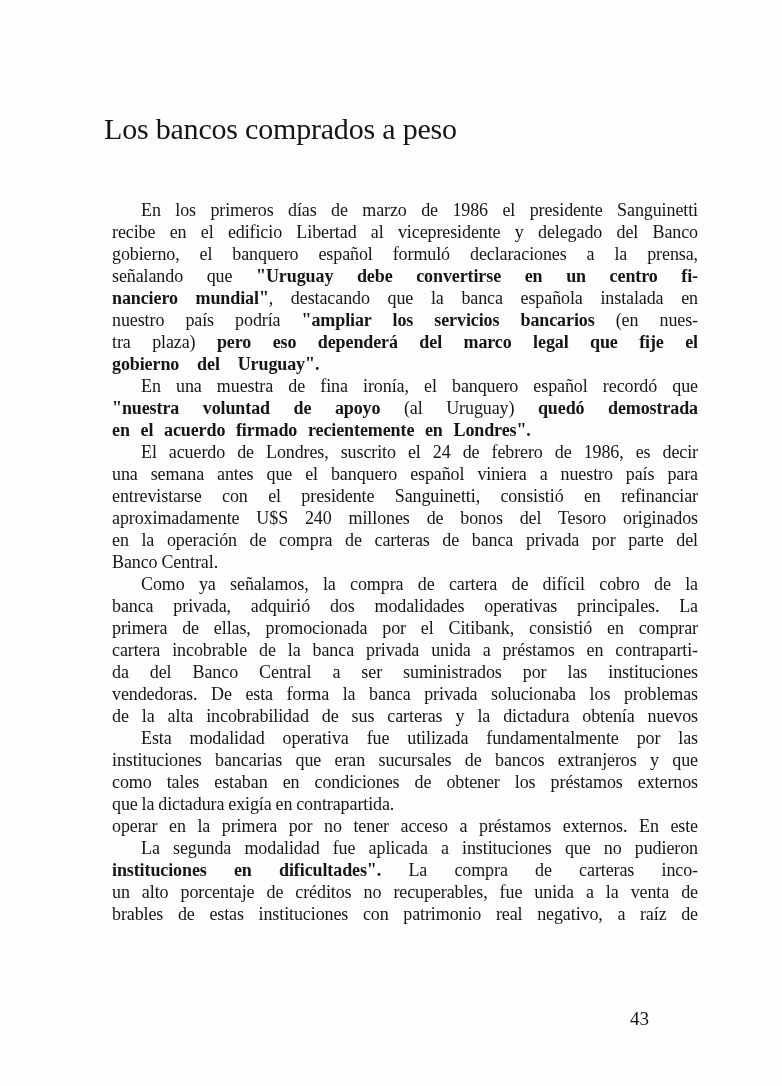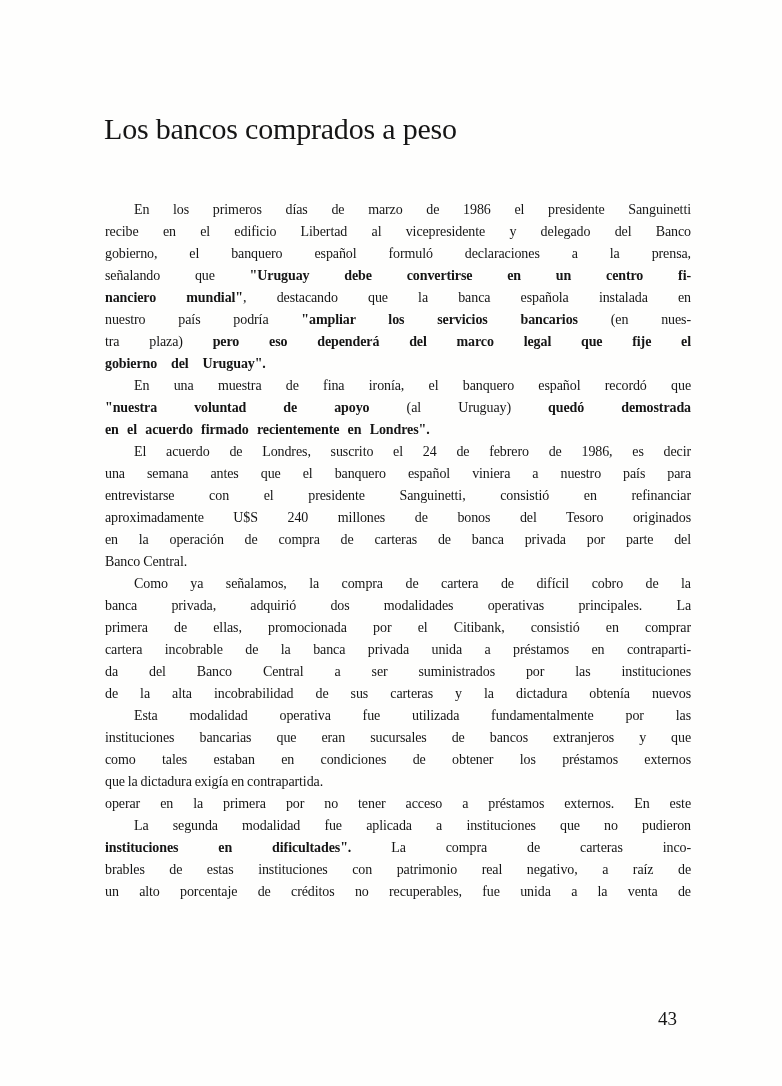--- a/index.html
+++ b/index.html
@@ -16,24 +16,24 @@
     position: absolute;
     left: 89px;
     top: 97px;
     font-size: 30px;
     font-weight: normal;
     letter-spacing: -0.2px;
     margin: 15px;
   }
   .body-text {
     position: absolute;
-    left: 105px;
+    left: 112px;
     top: 199px;
     width: 586px;
-    font-size: 14px;
+    font-size: 18px;
     line-height: 22px;
   }
   .line {
     text-align: justify;
     text-align-last: justify;
     height: 22px;
     overflow: hidden;
     letter-spacing: -0.1px;
     word-spacing: -0.5px;
   }
@@ -41,21 +41,20 @@
     text-align: left;
     text-align-last: left;
   }
   .line.indent { text-indent: 29px; }
   .bold { font-weight: bold; }
   .page-number {
     position: absolute;
     left: 630px;
     top: 1008px;
     width: 47px;
-    text-align: right;
     font-size: 19px;
   }
 </style>
 </head>
 <body>
 
 <div class="page">
   <h1 class="title">Los bancos comprados a peso</h1>
   <div class="body-text">
       <div class="line indent"><span>En los primeros días de marzo de 1986 el presidente Sanguinetti</span></div>
@@ -73,25 +72,26 @@
       <div class="line"><span>una semana antes que el banquero español viniera a nuestro país para</span></div>
       <div class="line"><span>entrevistarse con el presidente Sanguinetti, consistió en refinanciar</span></div>
       <div class="line"><span>aproximadamente U$S 240 millones de bonos del Tesoro originados</span></div>
       <div class="line"><span>en la operación de compra de carteras de banca privada por parte del</span></div>
       <div class="line noj"><span>Banco Central.</span></div>
       <div class="line indent"><span>Como ya señalamos, la compra de cartera de difícil cobro de la</span></div>
       <div class="line"><span>banca privada, adquirió dos modalidades operativas principales. La</span></div>
       <div class="line"><span>primera de ellas, promocionada por el Citibank, consistió en comprar</span></div>
       <div class="line"><span>cartera incobrable de la banca privada unida a préstamos en contraparti-</span></div>
       <div class="line"><span>da del Banco Central a ser suministrados por las instituciones</span></div>
+      <div class="line"><span>vendedoras. De esta forma la banca privada solucionaba los problemas</span></div>
       <div class="line"><span>de la alta incobrabilidad de sus carteras y la dictadura obtenía nuevos</span></div>
       <div class="line indent"><span>Esta modalidad operativa fue utilizada fundamentalmente por las</span></div>
       <div class="line"><span>instituciones bancarias que eran sucursales de bancos extranjeros y que</span></div>
       <div class="line"><span>como tales estaban en condiciones de obtener los préstamos externos</span></div>
       <div class="line noj"><span>que la dictadura exigía en contrapartida.</span></div>
       <div class="line"><span>operar en la primera por no tener acceso a préstamos externos. En este</span></div>
       <div class="line indent"><span>La segunda modalidad fue aplicada a instituciones que no pudieron</span></div>
       <div class="line"><span class="bold">instituciones en dificultades". </span><span>La compra de carteras inco-</span></div>
+      <div class="line"><span>un alto porcentaje de créditos no recuperables, fue unida a la venta de</span></div>
       <div class="line"><span>brables de estas instituciones con patrimonio real negativo, a raíz de</span></div>
-      <div class="line"><span>un alto porcentaje de créditos no recuperables, fue unida a la venta de</span></div>
     </div>
   <div class="page-number">43</div>
 </div>
 
 </body></html>

